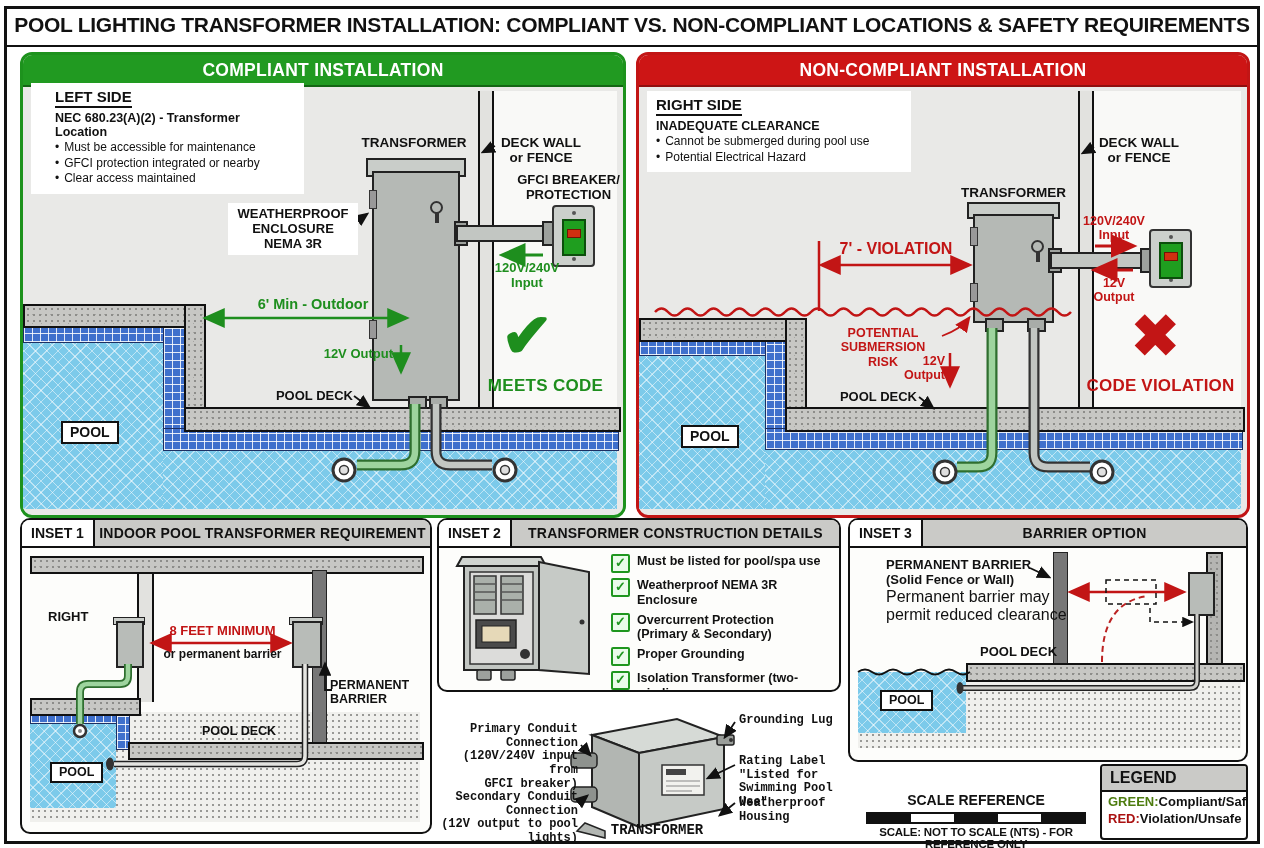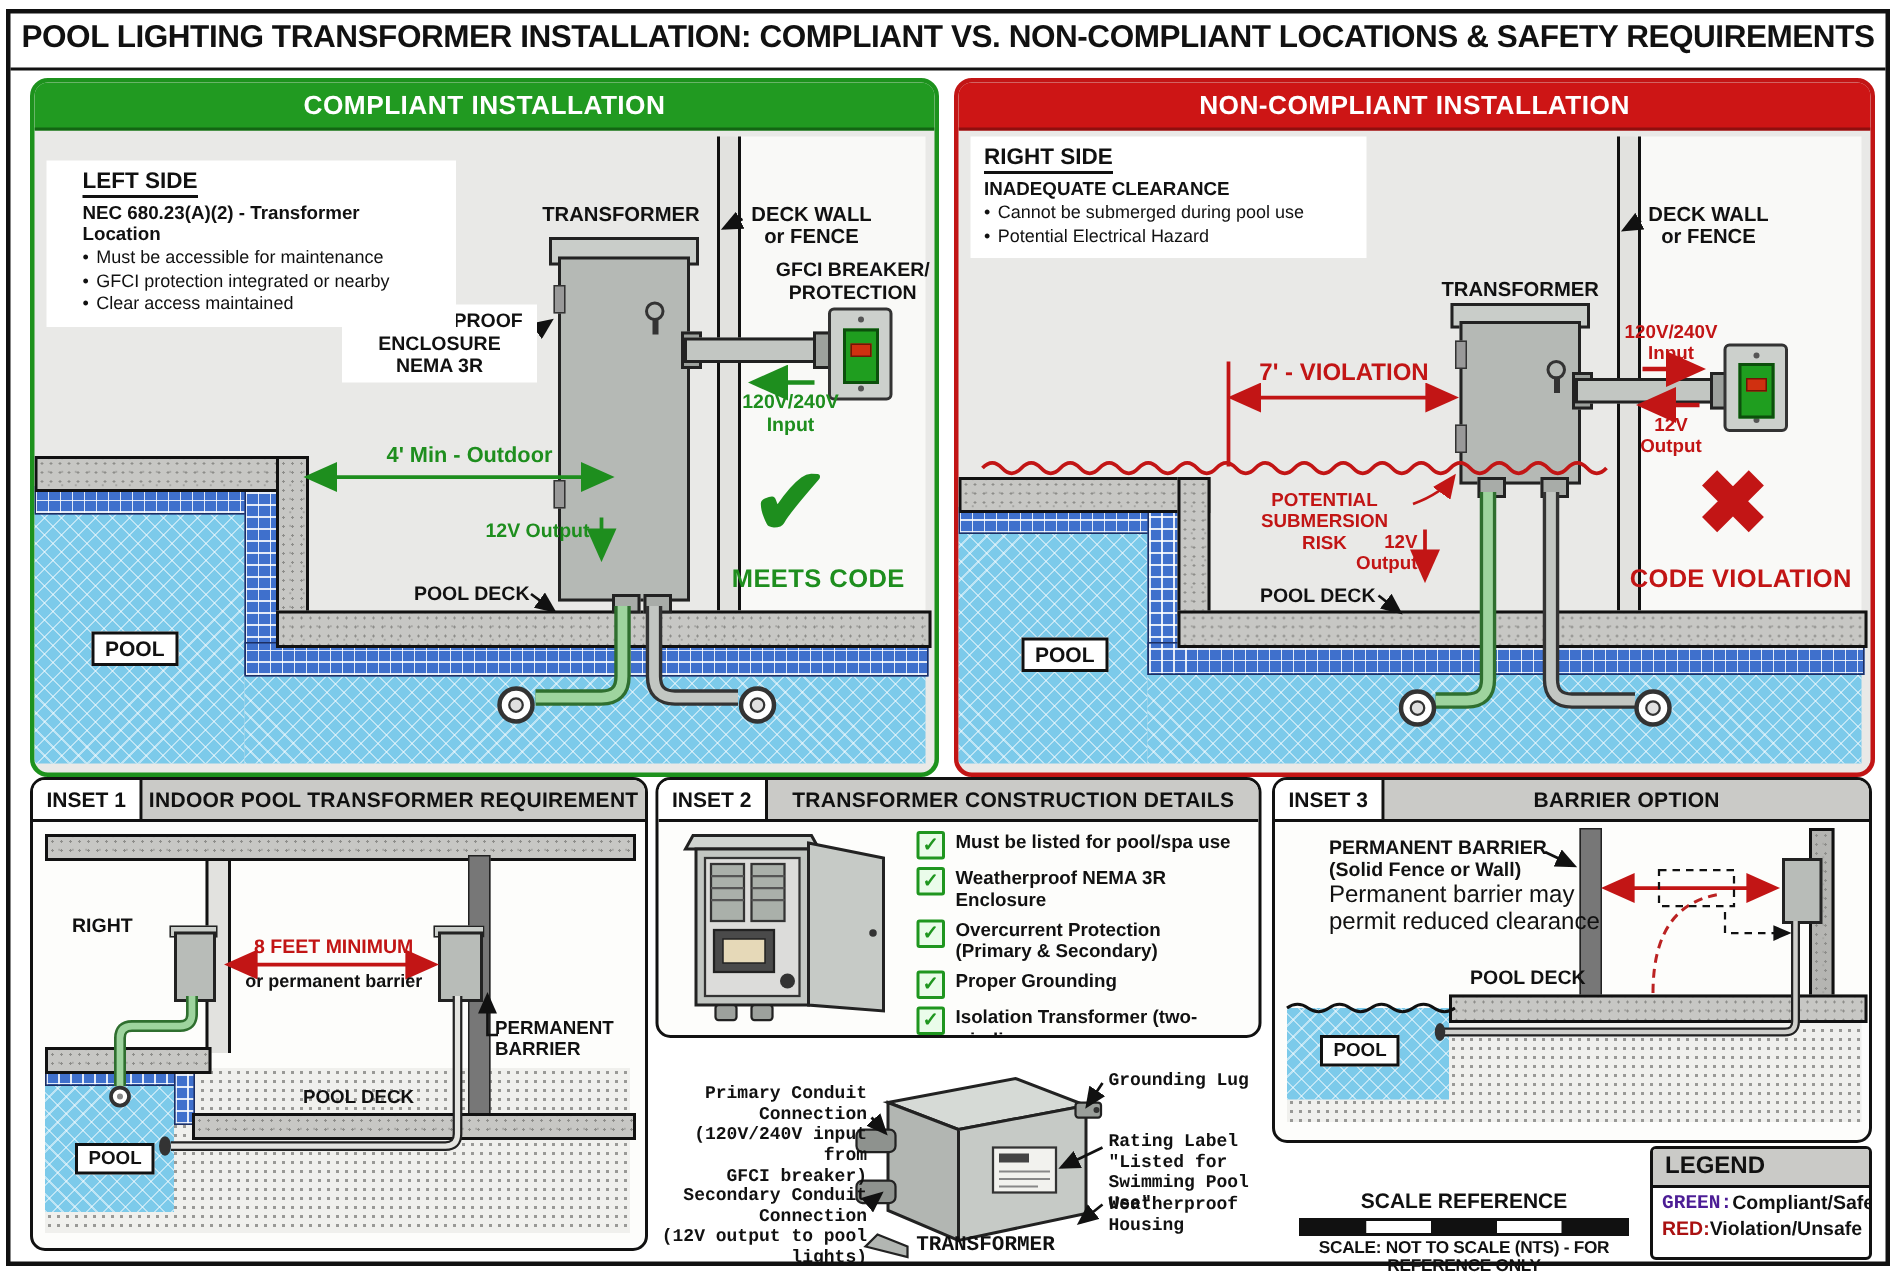--- a/index.html
+++ b/index.html
@@ -82,21 +82,21 @@
        font-size:13px;font-weight:bold;line-height:14px;text-align:center;border-radius:2px;}
   .chk-txt{font-size:12.5px;font-weight:bold;line-height:1.18;white-space:pre-line;}
 
   
   .legend{position:absolute;left:1100px;top:764px;width:144px;height:72px;border:2.5px solid #111;
           border-radius:4px;background:#fff;overflow:hidden;}
   .legend-hd{height:24px;background:#cacac7;border-bottom:2px solid #111;display:flex;align-items:center;
              padding-left:8px;font-weight:bold;font-size:16px;}
   .lg-row{display:flex;padding:2px 6px 0 6px;font-size:13px;font-weight:bold;}
   .lg-label{width:54px;}
-  .c-green{color:#4c1d95;font-family:Liberation Mono, monospace;} .c-red{color:#aa1111;}
+  .c-green{color:#4d7c0f;} .c-red{color:#aa1111;}
   .scaleref{position:absolute;left:862px;top:792px;width:228px;}
   .scale-title{text-align:center;font-weight:bold;font-size:14px;}
   .scale-bar{display:flex;height:8px;border:2px solid #111;margin:4px 4px 2px 4px;}
   .scale-bar i{flex:1;}
   .scale-bar i:nth-child(odd){background:#111;} .scale-bar i:nth-child(even){background:#fff;}
   .scale-note{text-align:center;font-weight:bold;font-size:11.5px;letter-spacing:-0.2px;}
 </style>
 </head>
 <body>
 
@@ -159,21 +159,21 @@
         <circle cx="482" cy="415" r="11" fill="#fff" stroke="#333" stroke-width="3"></circle>
         <circle cx="482" cy="415" r="4.5" fill="#e0e0e0" stroke="#333" stroke-width="1.5"></circle>
         <line x1="183" y1="263" x2="383" y2="263" stroke="#1e8e1e" stroke-width="2.5" marker-start="url(#mLg)" marker-end="url(#mLg)"></line>
         <line x1="520" y1="200" x2="480" y2="200" stroke="#1e8e1e" stroke-width="3" marker-end="url(#mLg)"></line>
         <line x1="378" y1="290" x2="378" y2="316" stroke="#1e8e1e" stroke-width="2.5" marker-end="url(#mLg)"></line>
         <path d="M472,91 L460,97" stroke="#111" stroke-width="1.8" fill="none" marker-end="url(#mLk)"></path>
         <path d="M326,172 L344,159" stroke="#111" stroke-width="1.8" fill="none" marker-end="url(#mLk)"></path>
         <path d="M331,341 L346,352" stroke="#111" stroke-width="1.8" fill="none" marker-end="url(#mLk)"></path>
       </svg>
 
-      <div class="infobox" style="left:8px;top:52px;width:240px;padding-left:24px;">
+      <div class="infobox" style="left:8px;top:28px;width:240px;padding-left:24px;">
         <h3>LEFT SIDE</h3>
         <h4>NEC 680.23(A)(2) - Transformer Location</h4>
         <ul>
           <li>
               <span>•</span>
               <span>Must be accessible for maintenance</span>
             </li>
           <li>
               <span>•</span>
               <span>GFCI protection integrated or nearby</span>
@@ -188,21 +188,21 @@
       <div class="lbl k ctr" style="left:336px;top:80px;width:110px;font-size:13.5px;">TRANSFORMER</div>
       <div class="lbl k ctr" style="left:472px;top:80px;width:92px;font-size:13.5px;">DECK WALL
 or FENCE</div>
       <div class="lbl k ctr" style="left:493px;top:118px;width:105px;font-size:13px;">GFCI BREAKER/
 PROTECTION</div>
       <div class="whitecard lbl k ctr" style="left:205px;top:148px;width:118px;font-size:13px;">WEATHERPROOF
 ENCLOSURE
 NEMA 3R</div>
       <div class="lbl g ctr" style="left:462px;top:206px;width:84px;font-size:13px;">120V/240V
 Input</div>
-      <div class="lbl g ctr" style="left:205px;top:241px;width:170px;font-size:14.5px;">4' Min - Outdoor</div>
+      <div class="lbl g ctr" style="left:205px;top:241px;width:170px;font-size:14.5px;">6' Min - Outdoor</div>
       <div class="lbl g rt" style="left:285px;top:292px;width:85px;font-size:13px;">12V Output</div>
       <div class="lbl k rt" style="left:248px;top:334px;width:82px;font-size:13px;">POOL DECK</div>
       <div class="poolbox" style="left:38px;top:366px;">POOL</div>
       <div class="bigmark g" style="left:478px;top:250px;font-size:62px;">✔</div>
       <div class="lbl g ctr" style="left:450px;top:321px;width:145px;font-size:17px;letter-spacing:.3px;">MEETS CODE</div>
     </div>
   </div>
 
   <div class="panel red">
     <div class="panel-hd">NON-COMPLIANT INSTALLATION</div>

